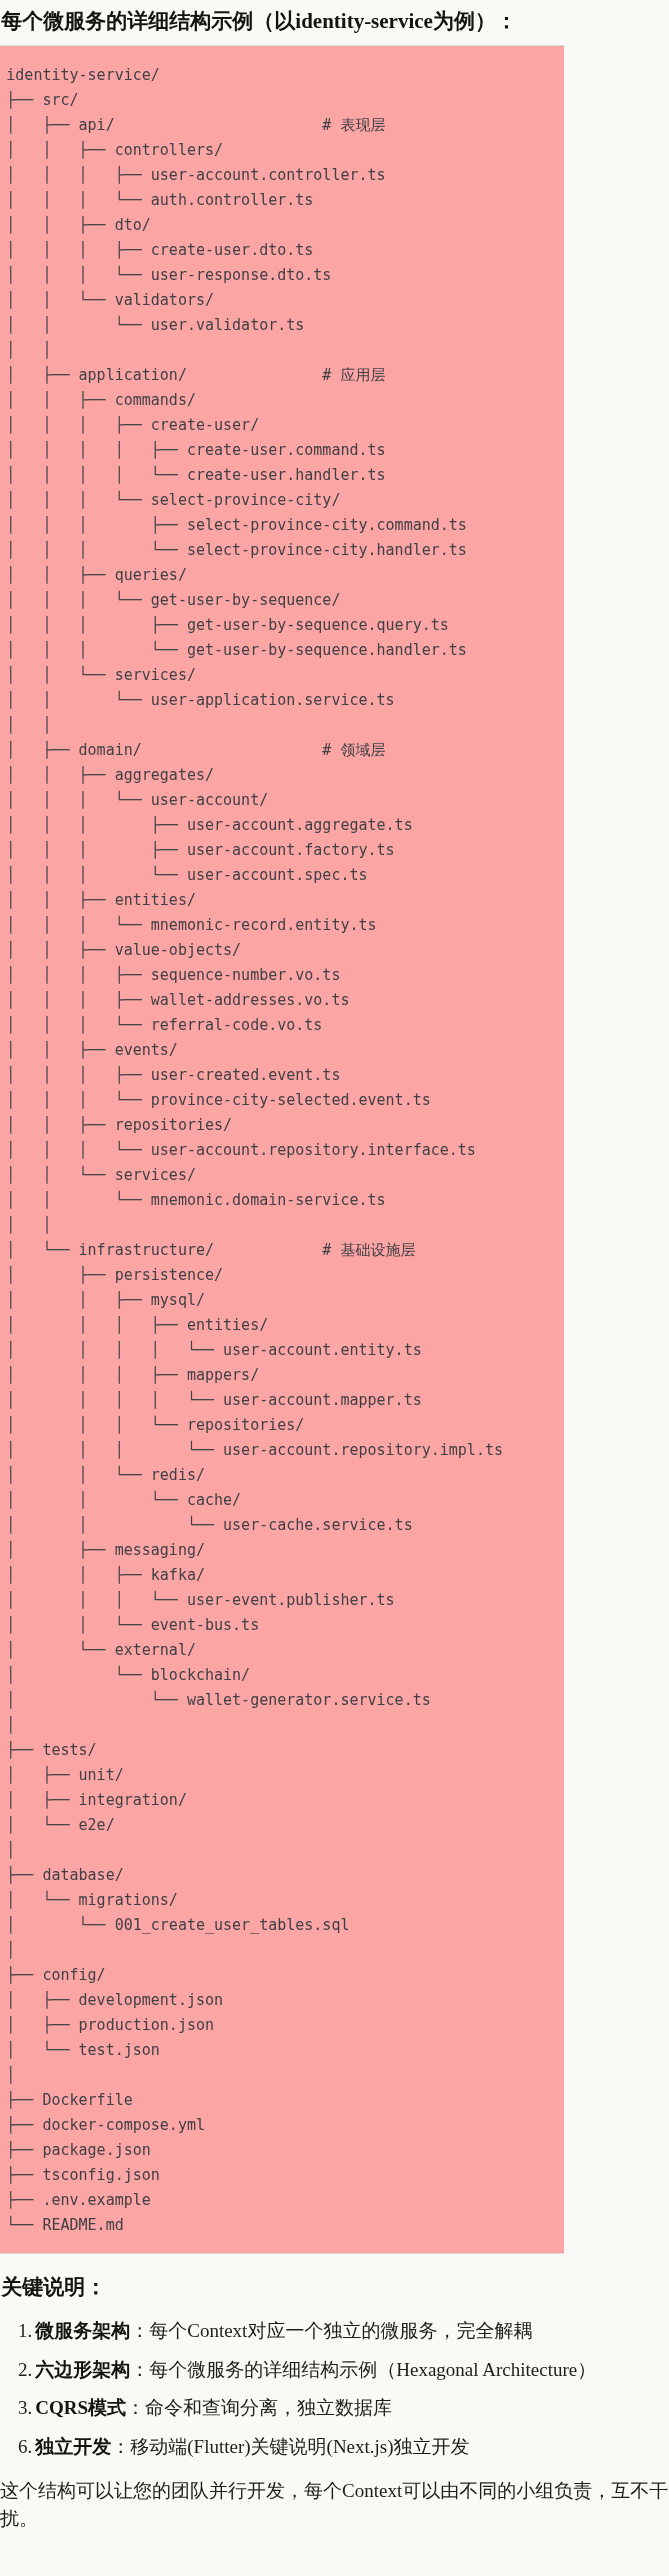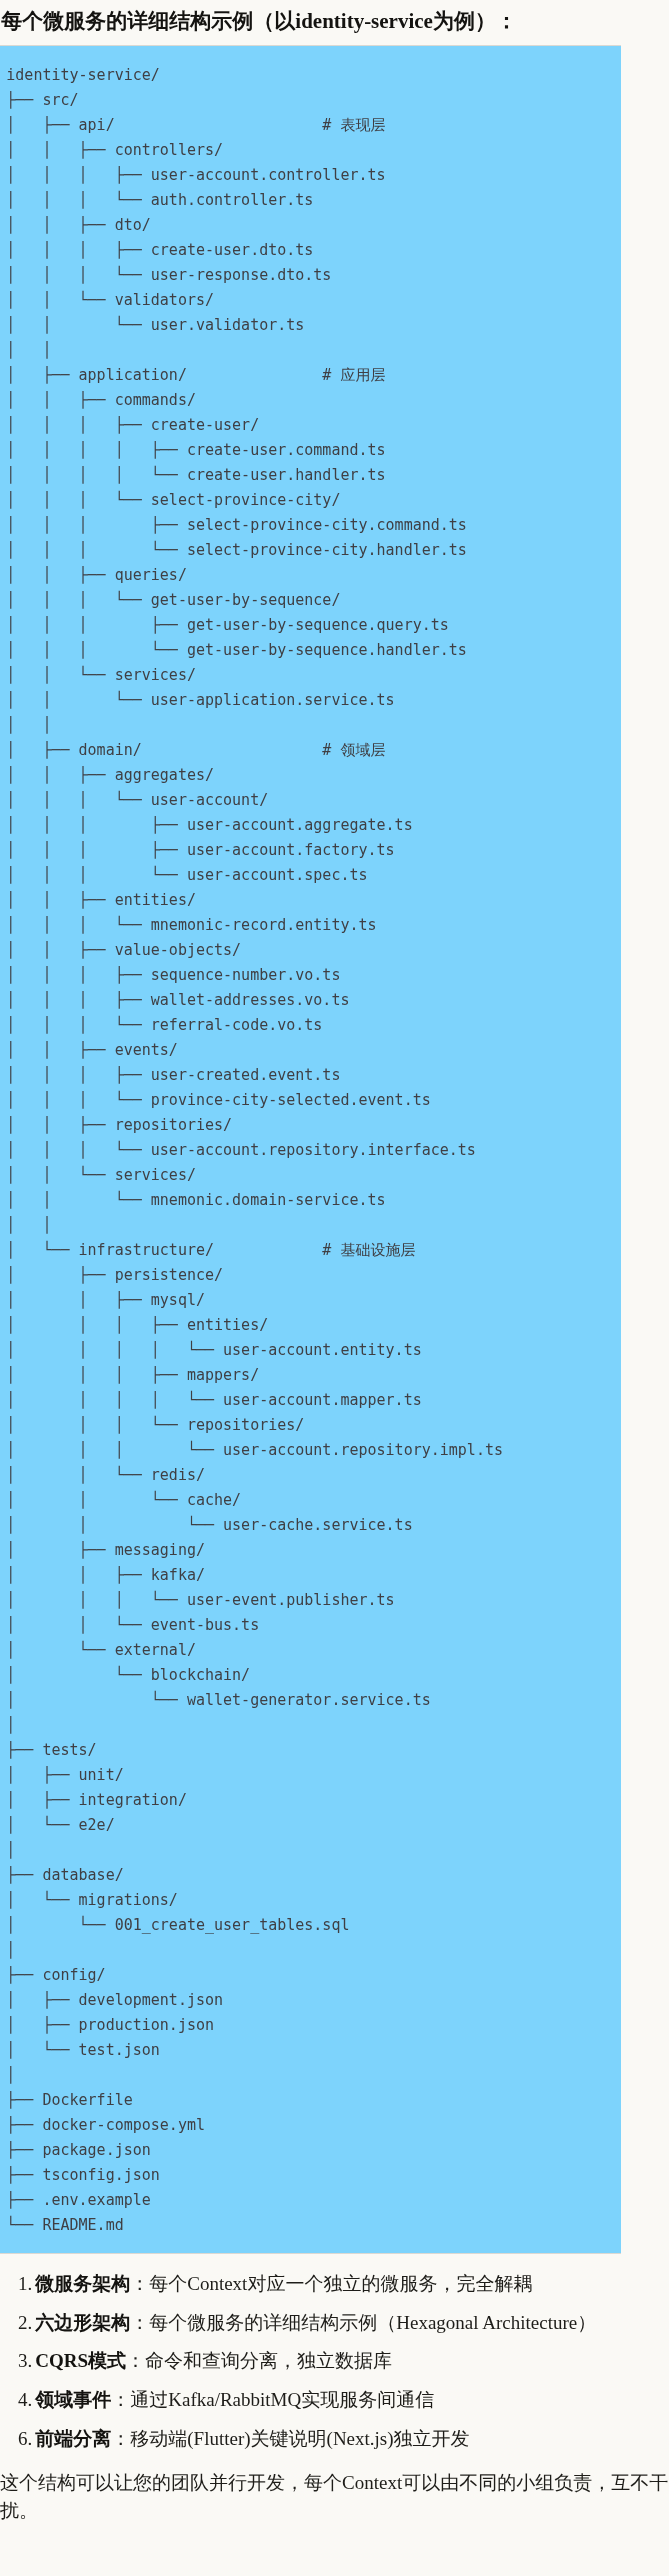--- a/index.html
+++ b/index.html
@@ -20,22 +20,22 @@
   h1.doc-title {
     font-size: 21px;
     font-weight: 700;
     line-height: 1.32;
     margin: 7.5px 1.3px 9.4px 1.3px;
     color: #141310;
   }
   pre.tree-block {
     margin: 0;
     box-sizing: border-box;
-    width: 621px;
-    background: #7dd3fc;
+    width: 564px;
+    background: #fca5a5;
     border-top: 0.6px solid #DBD9D3;
     border-bottom: 0.6px solid #DBD9D3;
     padding: 17px 5px 15.6px 6.3px;
     font-family: "DejaVu Sans Mono", monospace;
     font-size: 15px;
     line-height: 25px;
     color: #3F3F44;
     white-space: pre;
     overflow: hidden;
   }
@@ -161,25 +161,25 @@
 │   ├── production.json
 │   └── test.json
 │
 ├── Dockerfile
 ├── docker-compose.yml
 ├── package.json
 ├── tsconfig.json
 ├── .env.example
 └── README.md</code></pre>
 
+  <h2 class="notes-heading">关键说明：</h2>
 
   <ol class="notes-list">
     <li><span class="num">1.</span><strong>微服务架构</strong><span class="sep">：</span><span>每个Context对应一个独立的微服务，完全解耦</span></li>
     <li><span class="num">2.</span><strong>六边形架构</strong><span class="sep">：</span><span>每个微服务的详细结构示例（Hexagonal Architecture）</span></li>
     <li><span class="num">3.</span><strong>CQRS模式</strong><span class="sep">：</span><span>命令和查询分离，独立数据库</span></li>
-    <li><span class="num">4.</span><strong>领域事件</strong><span class="sep">：</span><span>通过Kafka/RabbitMQ实现服务间通信</span></li>
-    <li><span class="num">6.</span><strong>前端分离</strong><span class="sep">：</span><span>移动端(Flutter)关键说明(Next.js)独立开发</span></li>
+    <li><span class="num">6.</span><strong>独立开发</strong><span class="sep">：</span><span>移动端(Flutter)关键说明(Next.js)独立开发</span></li>
   </ol>
 
   <p class="closing">这个结构可以让您的团队并行开发，每个Context可以由不同的小组负责，互不干扰。</p>
 
 </div>
 
 
 </body></html>

